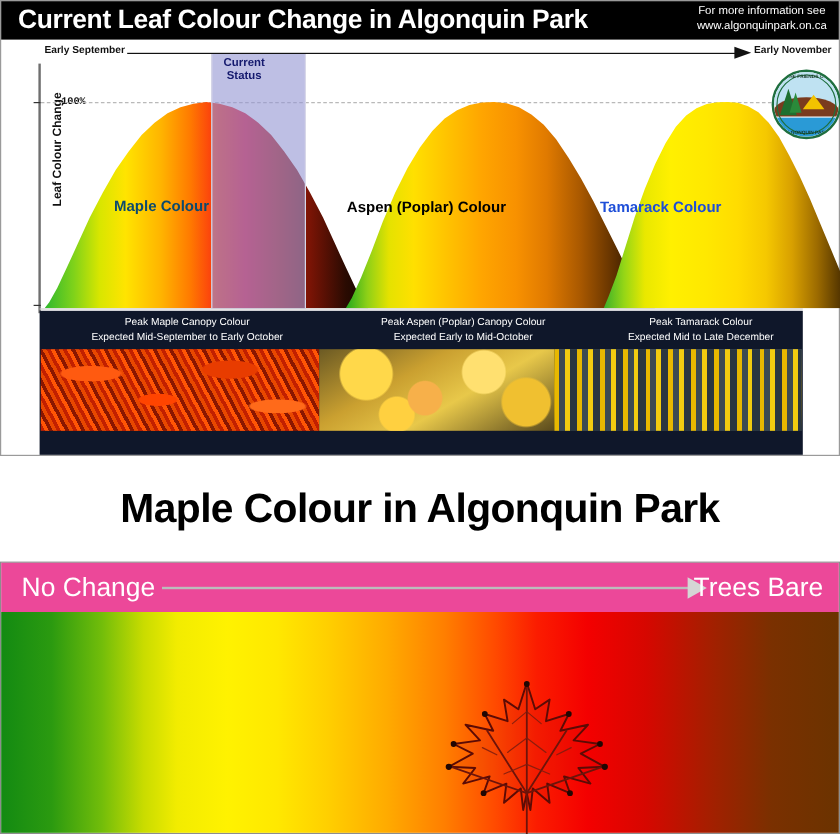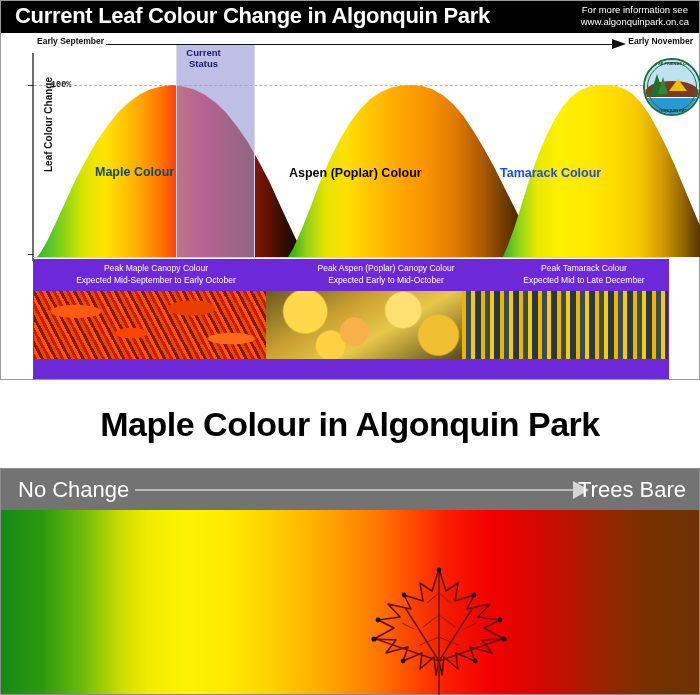--- a/index.html
+++ b/index.html
@@ -101,21 +101,21 @@
   #logo .tree2{position:absolute;left:24%;top:32%;width:0;height:0;
     border-left:5px solid transparent;border-right:5px solid transparent;border-bottom:17px solid #2a8a3a;}
   #logo .water{position:absolute;left:0;bottom:0;width:100%;height:30%;background:#2a9ad6;}
   #logo .ring{position:absolute;inset:2px;border-radius:50%;border:1px solid #1f6f3f;}
   #logo .txt-top{position:absolute;left:0;top:1px;width:100%;text-align:center;
     font-size:4px;color:#14331f;font-weight:bold;font-family:"Liberation Sans",sans-serif;}
   #logo .txt-bot{position:absolute;left:0;bottom:1px;width:100%;text-align:center;
     font-size:4px;color:#14331f;font-weight:bold;font-family:"Liberation Sans",sans-serif;}
 
   
-  #caption-band{position:absolute;left:32px;top:258px;width:636px;height:120px;background:#6d28d9;}
+  #caption-band{position:absolute;left:32px;top:258px;width:636px;height:120px;background:#0f172a;}
   .caption{position:absolute;top:4px;text-align:center;color:#ffffff;
     font-size:8.5px;line-height:11.5px;font-family:"Liberation Sans",sans-serif;}
   #cap-maple{left:8px;width:230px;}
   #cap-aspen{left:248px;width:210px;}
   #cap-tamarack{left:468px;width:166px;}
 
   
   #photos{position:absolute;left:1px;top:32px;width:634px;height:68px;display:flex;}
   .photo{position:relative;height:68px;overflow:hidden;}
   #photo-maple{width:232px;background:
@@ -137,21 +137,21 @@
       linear-gradient(180deg,#55646e 0%,#d8a800 45%,#b08400 75%,#2c3a42 100%);}
 
   
   #maple-title{position:absolute;left:0;top:405px;width:700px;text-align:center;
     font-family:"Liberation Sans",sans-serif;font-weight:bold;font-size:34px;color:#000;
     letter-spacing:-0.5px;}
 
   #scale-block{position:absolute;left:0;top:468px;width:700px;height:227px;
     border:1px solid #8d8d8d;box-sizing:border-box;}
 
-  #gray-bar{position:absolute;left:0;top:0;width:698px;height:41px;background:#737373;}
+  #gray-bar{position:absolute;left:0;top:0;width:698px;height:41px;background:#ec4899;}
   #no-change{position:absolute;left:17px;top:8px;color:#fff;font-size:22px;
     font-family:"Liberation Sans",sans-serif;white-space:nowrap;}
   #trees-bare{position:absolute;right:13px;top:8px;color:#fff;font-size:22px;
     font-family:"Liberation Sans",sans-serif;white-space:nowrap;}
   #scale-line{position:absolute;left:134px;top:20px;width:445px;height:2px;background:#bcbcbc;}
   #scale-arrow{position:absolute;left:572px;top:12px;width:0;height:0;
     border-top:9px solid transparent;border-bottom:9px solid transparent;border-left:16px solid #d5d5d5;}
 
   #gradient-bar{position:absolute;left:0;top:41px;width:698px;height:184px;
     background:linear-gradient(90deg,

